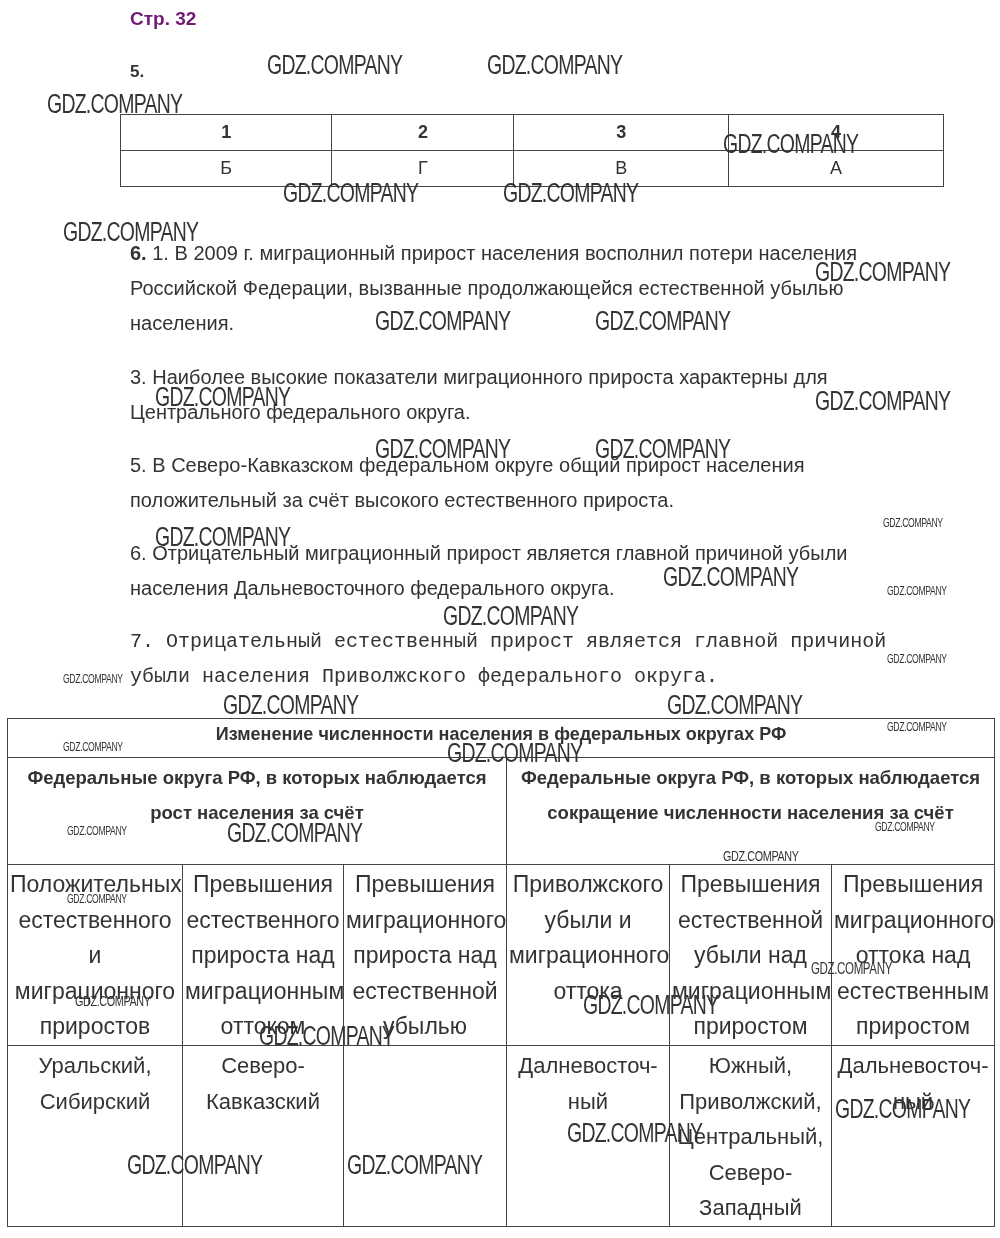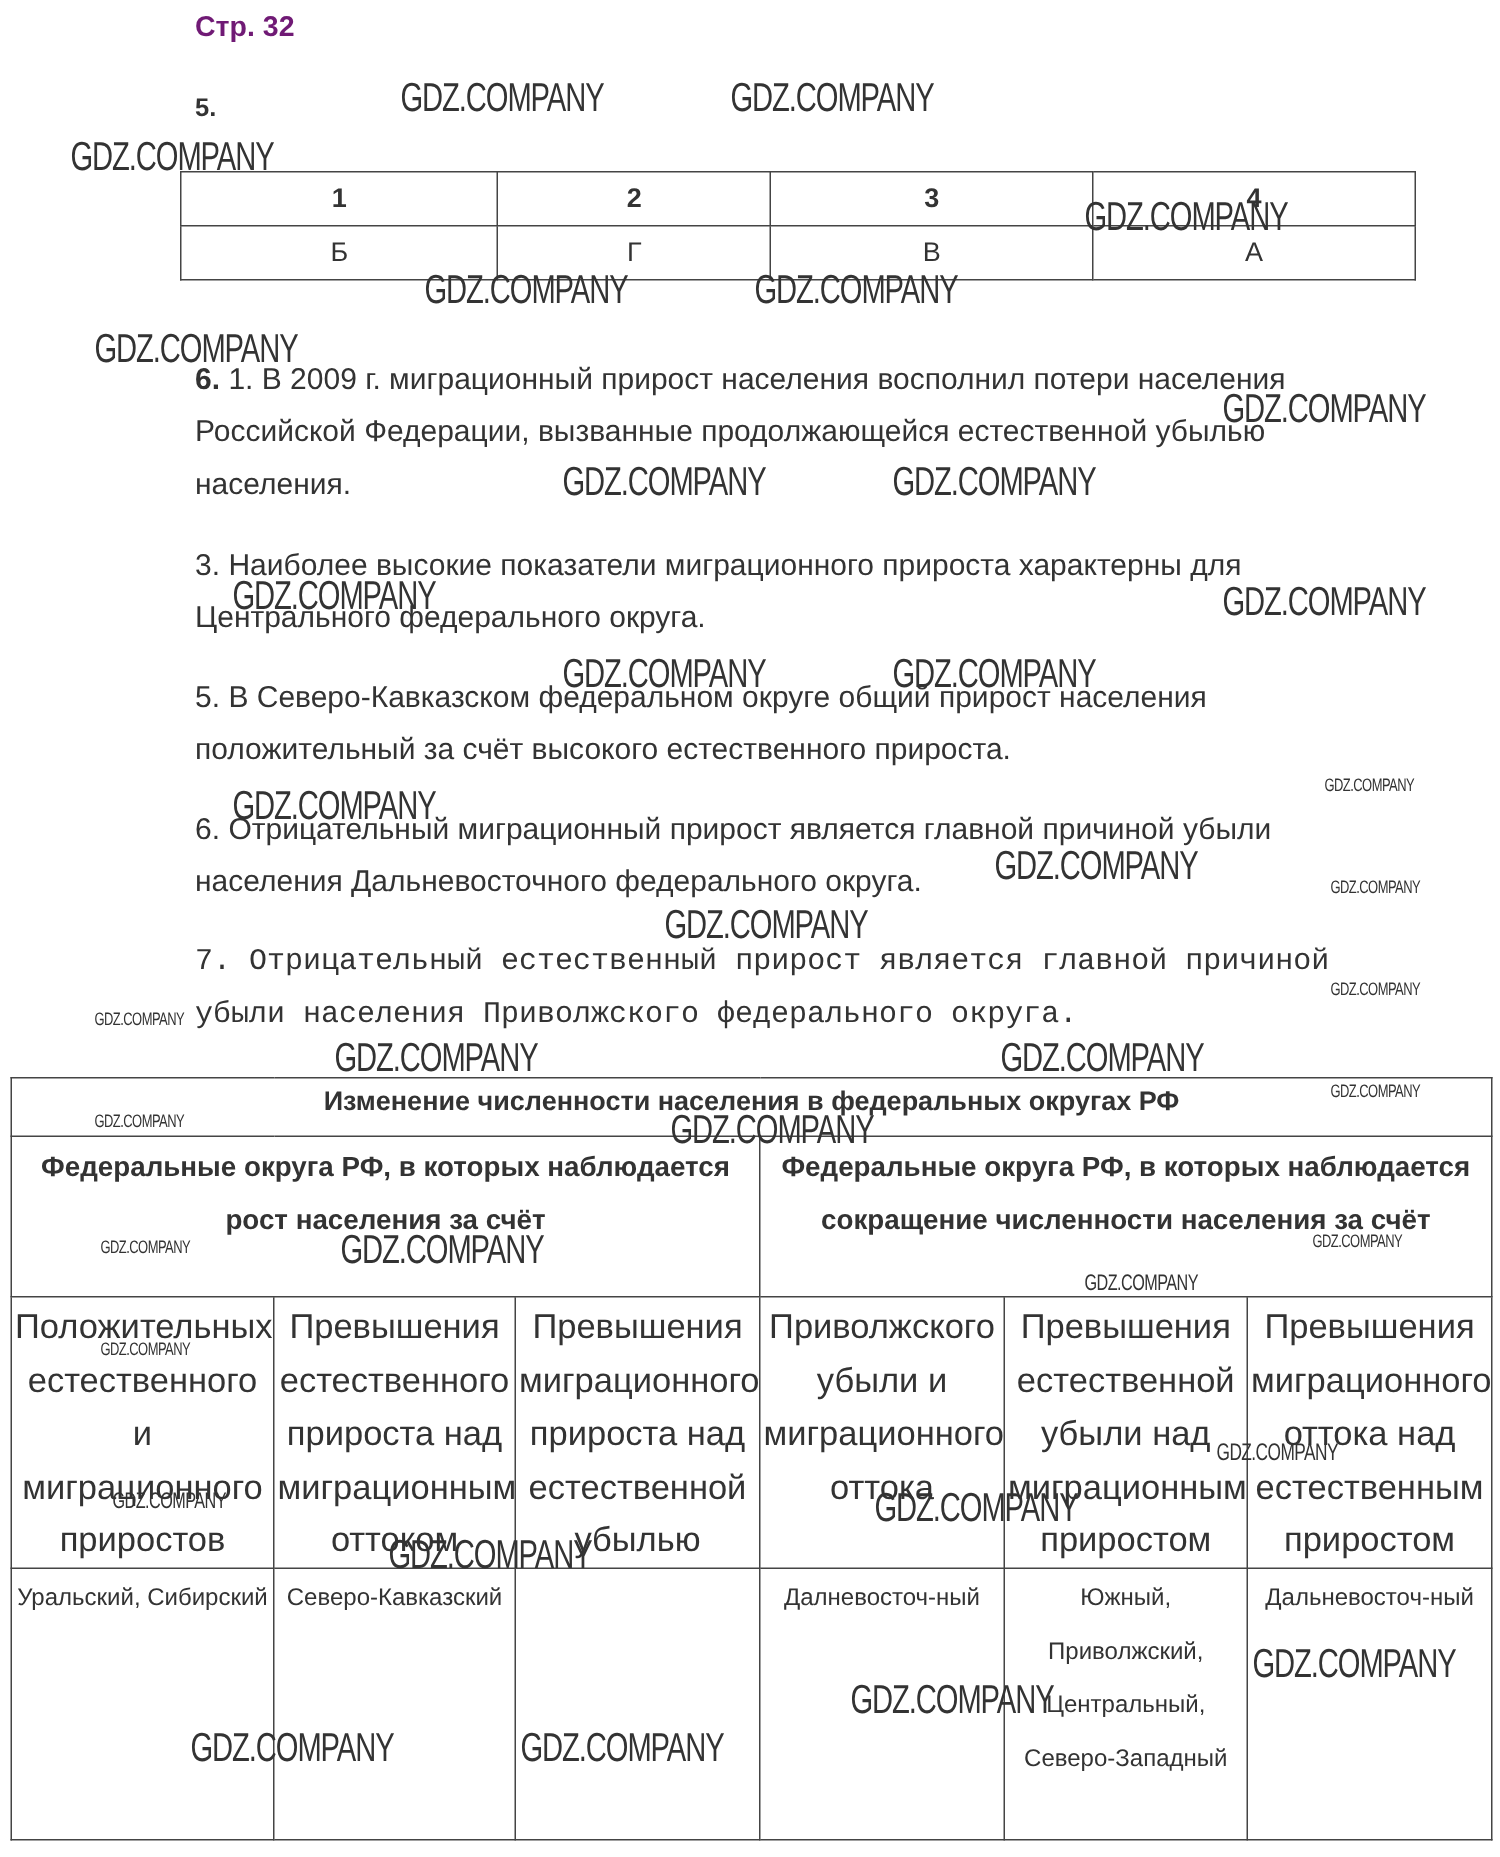--- a/index.html
+++ b/index.html
@@ -15,21 +15,21 @@
   table.ans tr.hdr td { font-weight: bold; }
 
   .para { position: absolute; left: 130px; width: 780px; font-size: 20px; line-height: 35px; color: #333; }
   .para b { font-weight: bold; }
 
   table.big { position: absolute; left: 7px; top: 718px; width: 987px; border-collapse: collapse; table-layout: fixed; }
   table.big td { border: 1px solid #444; text-align: center; vertical-align: top; color: #333; padding: 0 2px; }
   table.big .title-cell { font-weight: bold; font-size: 18px; height: 36px; line-height: 26px; padding-top: 2px; }
   table.big .group-cell { font-weight: bold; font-size: 18.5px; line-height: 35px; height: 104px; padding-top: 2px; }
   table.big .sub-cell { font-size: 23px; line-height: 35.5px; height: 178px; padding-top: 2px; }
-  table.big .val-cell { font-size: 16px; line-height: 35.5px; height: 178px; padding-top: 2px; border-top-color: #666; }
+  table.big .val-cell { font-size: 22px; line-height: 35.5px; height: 178px; padding-top: 2px; border-top-color: #666; }
   table.big .blank { border-top-color: transparent; }
 
   .wm { position: absolute; font-family: "Liberation Sans Narrow", "Liberation Sans", sans-serif;
         color: #333; letter-spacing: -1px; transform: scaleX(0.72); transform-origin: left top;
         white-space: nowrap; pointer-events: none; }
   .wm.big { font-size: 27px; }
   .wm.small { font-size: 12px; letter-spacing: -0.5px; }
 </style>
 </head>
 <body>

